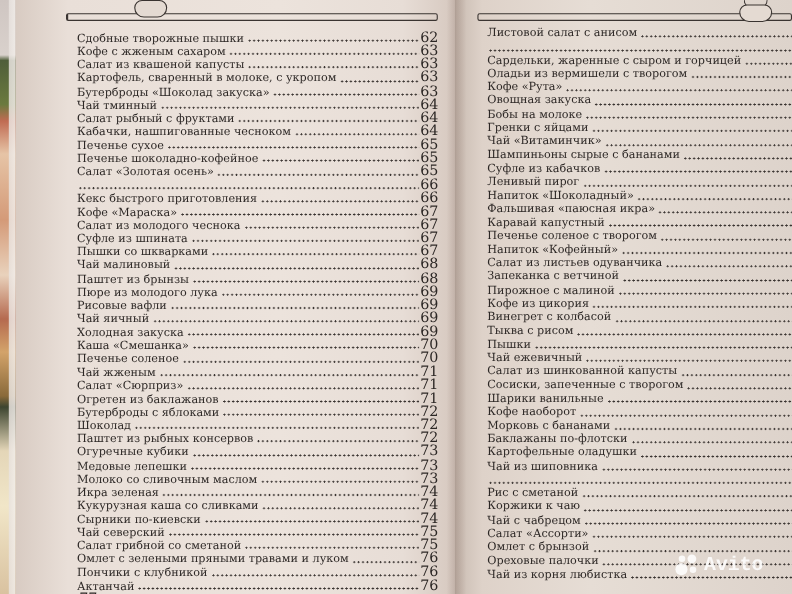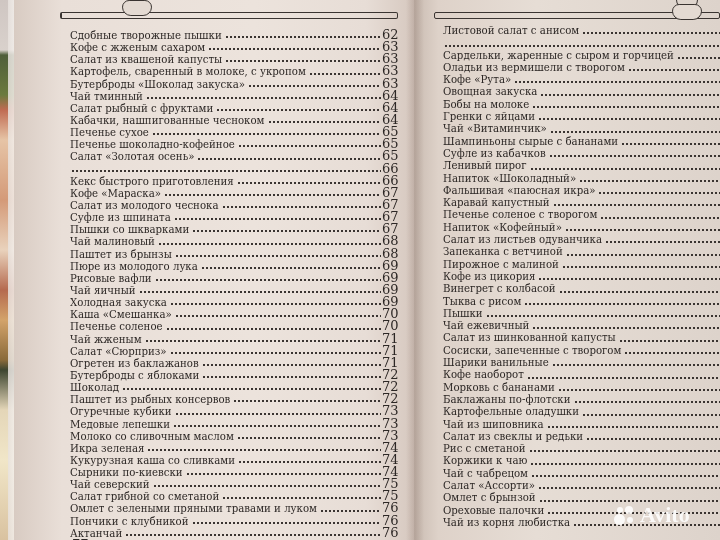--- a/index.html
+++ b/index.html
@@ -46,22 +46,22 @@
     .toc.right li { height: 12.3px; }
     .toc .title { flex: 0 0 auto; padding-right: 2px; }
     .toc .dots {
       flex: 1 1 auto; height: 2px; margin: 0 1px; align-self: flex-end; margin-bottom: 3px;
       background-image: radial-gradient(circle, #3a3431 0.8px, transparent 1px);
       background-size: 4px 2px; background-repeat: repeat-x;
     }
     .toc .page { flex: 0 0 auto; width: 16px; text-align: right; font-size: 13px; }
 
     .watermark {
-      position: absolute; left: 614px; top: 502px; display: flex; align-items: center; gap: 4px;
-      color: rgba(255,255,255,0.85); font-family: Liberation Serif, serif; font-size: 22px; font-weight: bold;
+      position: absolute; left: 614px; top: 502px; display: flex; align-items: flex-end; gap: 4px;
+      color: rgba(255,255,255,0.85); font-family: Liberation Mono, monospace; font-size: 18px; font-weight: bold;
     }
     .wm-dots { position: relative; width: 22px; height: 22px; }
     .wm-dots span { position: absolute; background: rgba(255,255,255,0.85); border-radius: 50%; }
   </style>
 </head>
 <body>
 
 <div class="photo-strip"></div>
 <div class="strip-edge"></div>
 
@@ -416,21 +416,20 @@
     </li>
     <li>
       <span class="title">Картофельные оладушки</span>
       <span class="dots"></span>
     </li>
     <li>
       <span class="title">Чай из шиповника</span>
       <span class="dots"></span>
     </li>
     <li>
-      <span class="title">Салат из свеклы и редьки</span>
       <span class="dots"></span>
     </li>
     <li>
       <span class="title">Рис с сметаной</span>
       <span class="dots"></span>
     </li>
     <li>
       <span class="title">Коржики к чаю</span>
       <span class="dots"></span>
     </li>

